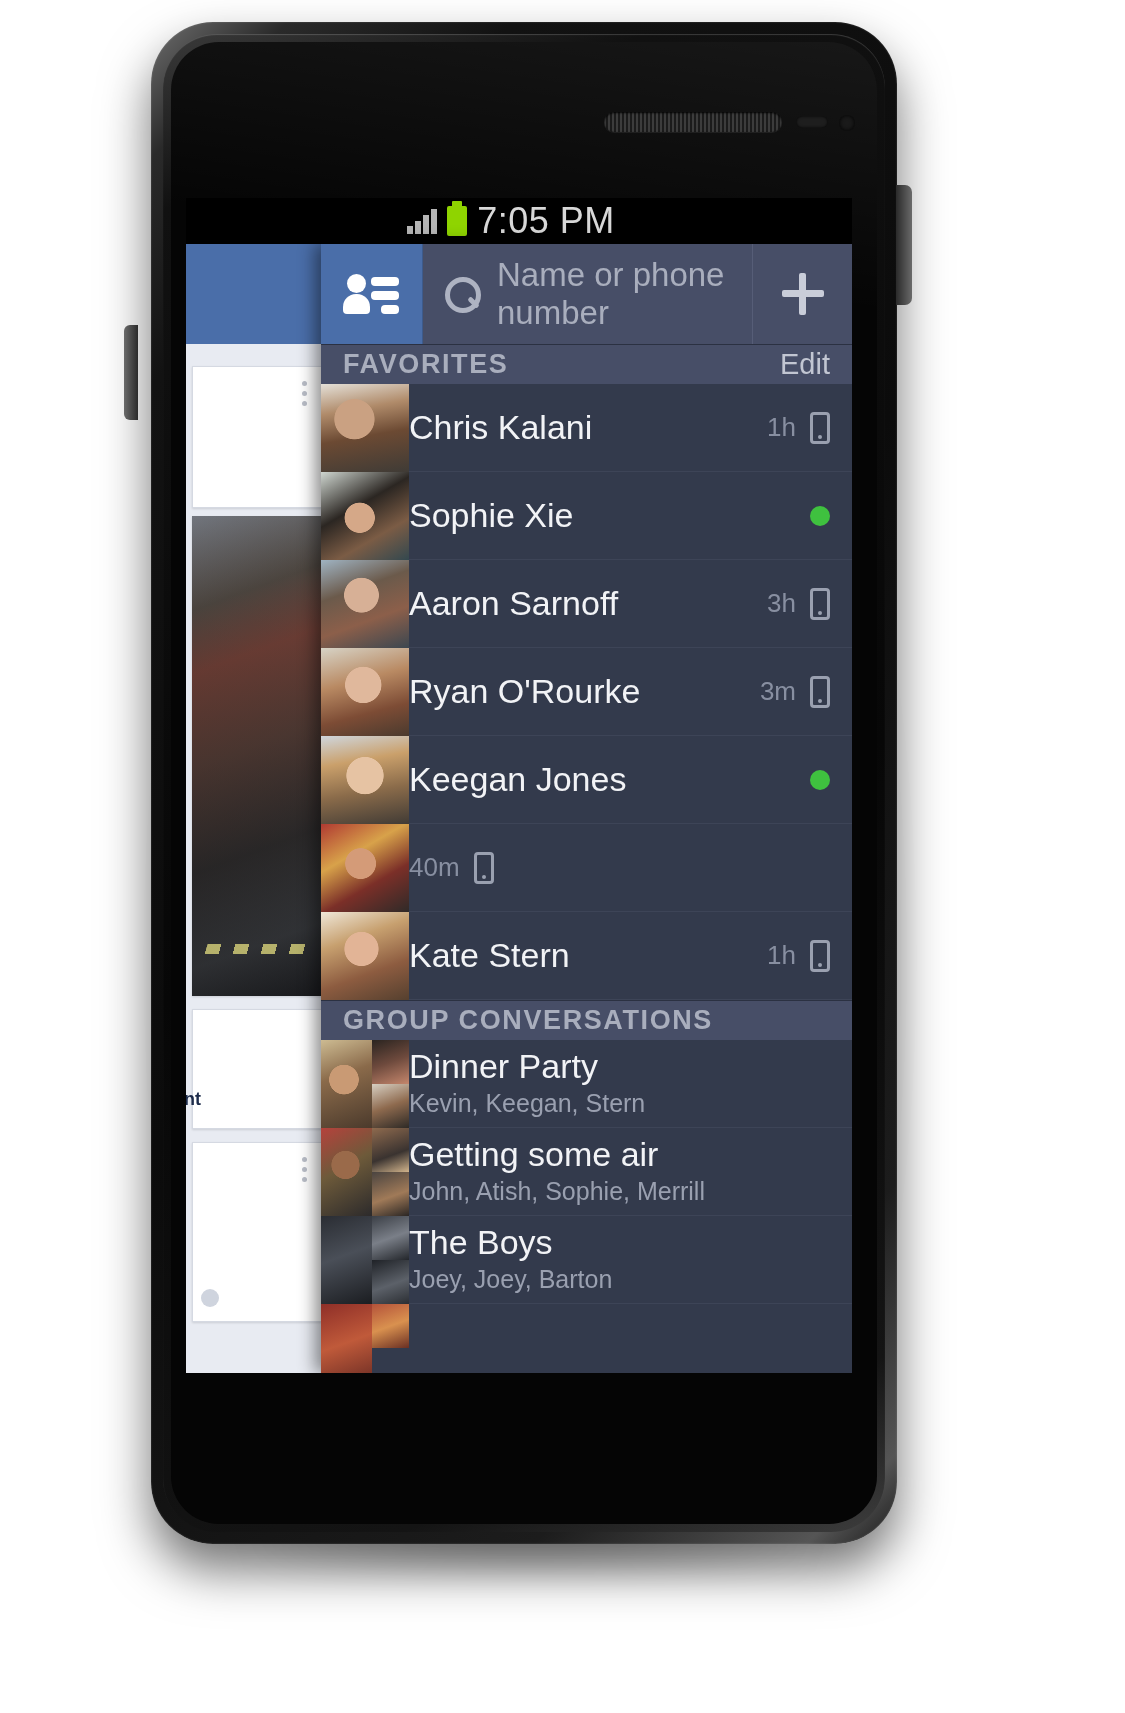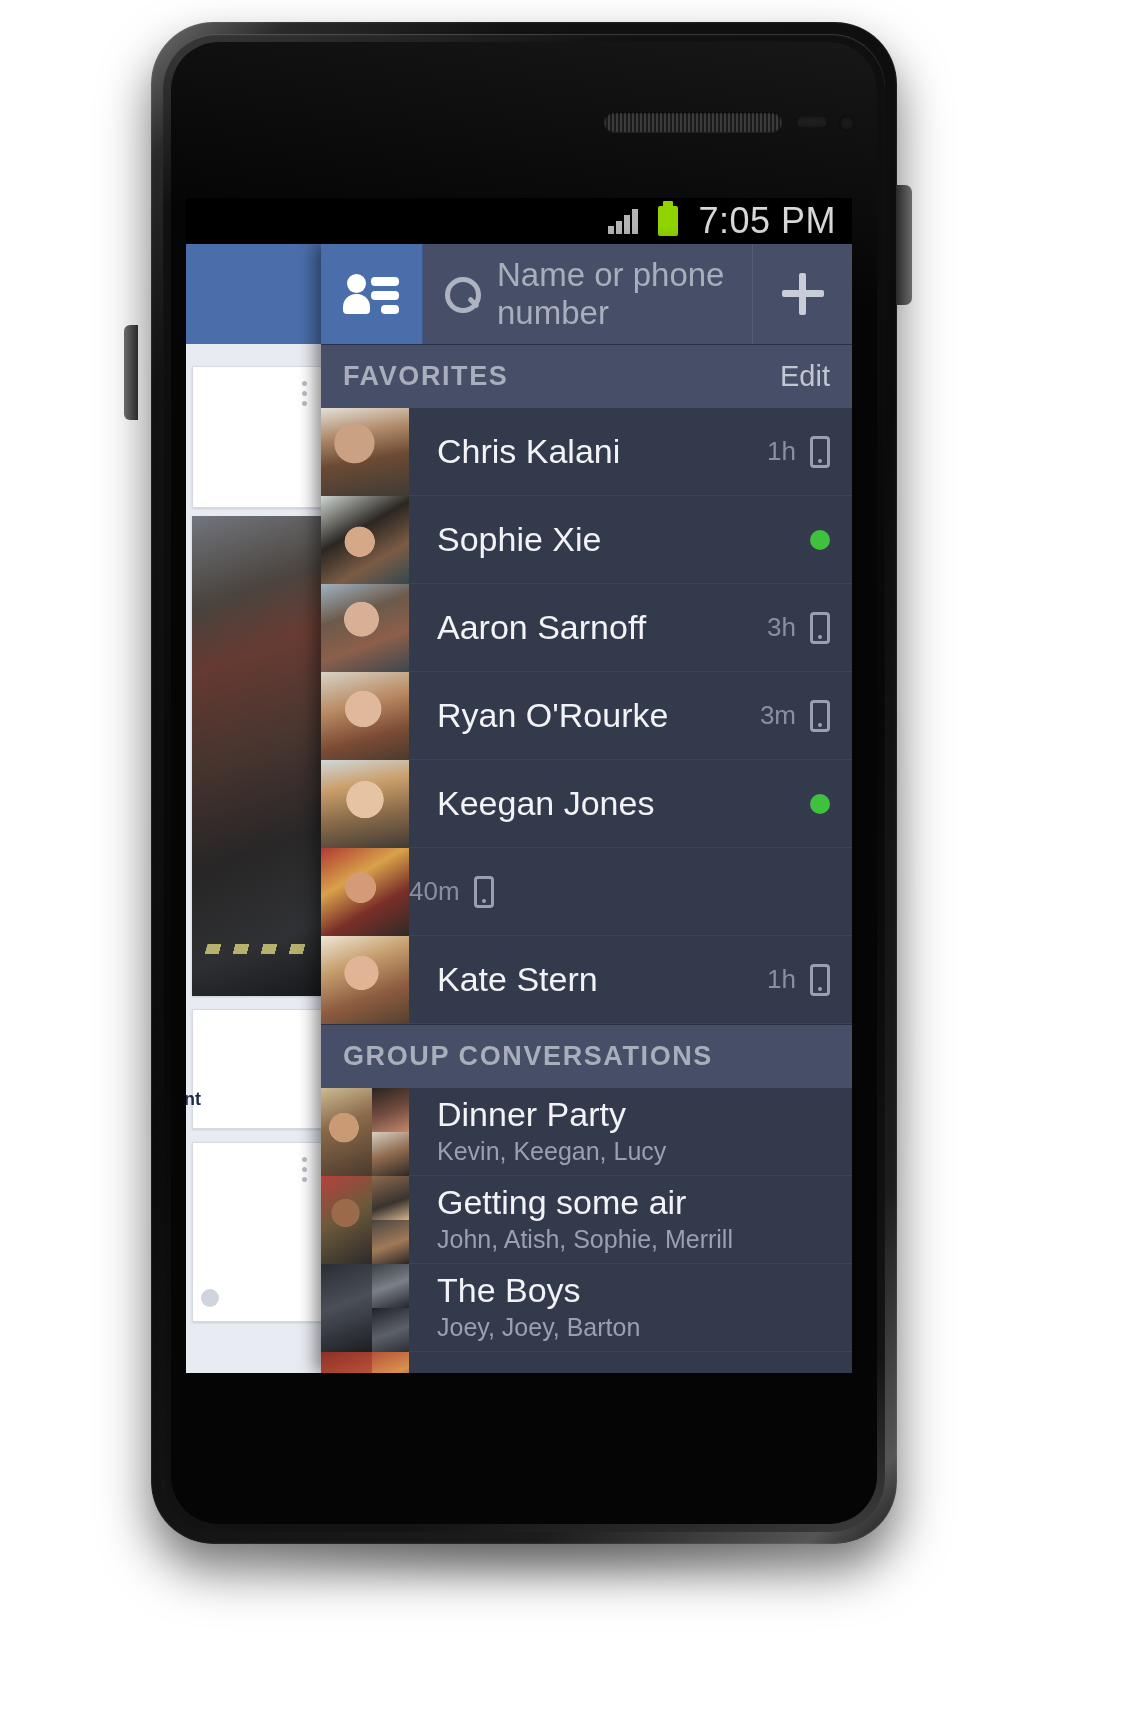--- a/index.html
+++ b/index.html
@@ -65,21 +65,21 @@
   
   .screen {
     position:absolute; left:186px; top:198px; width:666px; height:1175px;
     background:#2f3546;
     overflow:hidden;
   }
 
   
   .statusbar {
     position:relative; height:46px; background:#000; display:flex; align-items:center;
-    justify-content:flex-end; padding-right:16px; gap:20px;
+    justify-content:center; padding-right:16px; gap:10px;
   }
   .sig-bars { display:flex; align-items:flex-end; gap:2px; height:26px; }
   .sig-bars i { display:block; width:6px; background:#b5b5b5; }
   .sig-bars i:nth-child(1){ height:8px; }
   .sig-bars i:nth-child(2){ height:13px; }
   .sig-bars i:nth-child(3){ height:19px; }
   .sig-bars i:nth-child(4){ height:25px; }
   .battery { position:relative; width:20px; height:30px; background:#8fd400; border-radius:2px; }
   .battery::before { content:""; position:absolute; left:5px; top:-5px; width:10px; height:5px; background:#8fd400; border-radius:1px 1px 0 0; }
   .clock { color:#d8d8d8; font-size:36px; letter-spacing:0.5px; line-height:1; }
@@ -144,35 +144,35 @@
     width:100px; display:flex; align-items:center; justify-content:center; background:#474e67;
     border-left:1px solid #565d77;
   }
   .ic-plus { position:relative; width:42px; height:42px; }
   .ic-plus::before { content:""; position:absolute; left:0; top:17px; width:42px; height:7px; background:#c9cdd9; border-radius:2px; }
   .ic-plus::after { content:""; position:absolute; left:17px; top:0; width:7px; height:42px; background:#c9cdd9; border-radius:2px; }
 
   
   .list { flex:1; overflow:hidden; background:#333a4c; }
   .sec-header {
-    height:64px; background:#474e67; display:flex; align-items:center;
+    height:40px; background:#474e67; display:flex; align-items:center;
     padding:0 22px 0 22px; justify-content:space-between;
     border-top:1px solid #2b3142;
   }
   .sec-title { color:#a9aebd; font-size:27px; letter-spacing:1.6px; font-weight:bold; }
   .sec-action { color:#c2c6d2; font-size:29px; }
 
   .row {
     display:flex; align-items:center; height:88px;
     border-bottom:1px solid #3d4457; background:#333a4c;
   }
   .row .av {
     width:88px; height:88px; flex:0 0 auto; background-size:cover; position:relative; overflow:hidden;
   }
-  .row .mid { flex:1; padding-left:28px; display:flex; flex-direction:column; justify-content:center; }
+  .row .mid { flex:1; display:flex; flex-direction:column; justify-content:center; }
   .row .nm { color:#f2f3f6; font-size:34px; line-height:1.05; }
   .row .sub { color:#9aa0b0; font-size:25px; margin-top:4px; }
   .row .right { display:flex; align-items:center; gap:14px; padding-right:22px; }
   .ts { color:#888fa1; font-size:26px; }
   .ic-phone {
     width:20px; height:32px; border:3px solid #9aa0b0; border-radius:4px; position:relative; flex:0 0 auto;
   }
   .ic-phone::after { content:""; position:absolute; left:5px; bottom:2px; width:4px; height:4px; border-radius:50%; background:#9aa0b0; }
   .dot-online { width:20px; height:20px; border-radius:50%; background:#3fc13f; flex:0 0 auto; }
 
@@ -379,21 +379,21 @@
         </div>
 
         <div class="row">
           <div class="av group">
             <span class="tall g1a"></span>
               <span class="g1b"></span>
               <span class="g1c"></span>
           </div>
           <div class="mid">
             <div class="nm">Dinner Party</div>
-            <div class="sub">Kevin, Keegan, Lucy</div>
+            <div class="sub">Kevin, Keegan, Stern</div>
           </div>
         </div>
 
         <div class="row">
           <div class="av group">
             <span class="tall g2a"></span>
               <span class="g2b"></span>
               <span class="g2c"></span>
           </div>
           <div class="mid">

